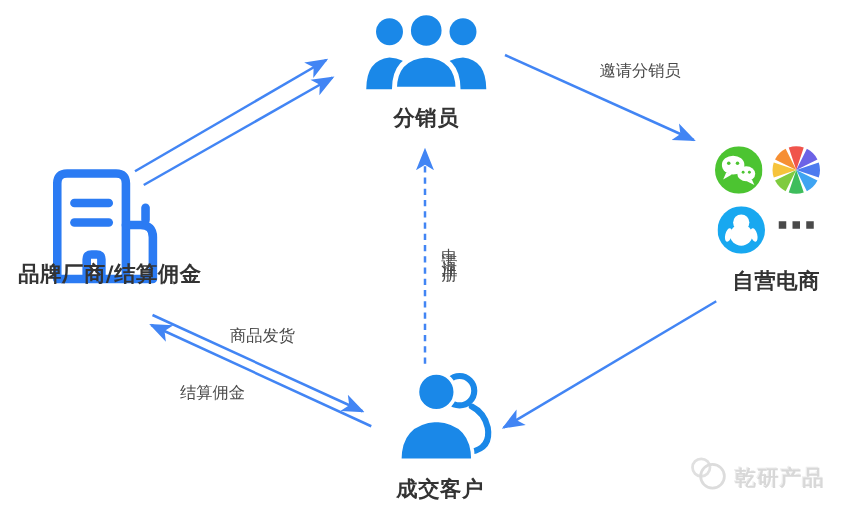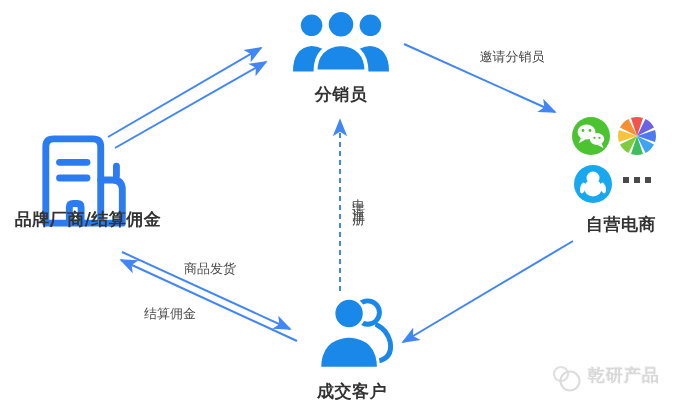--- a/index.html
+++ b/index.html
@@ -36,21 +36,21 @@
     letter-spacing: 5px;
     white-space: normal;
   }
   .social-icons { position: absolute; left: 570px; top: 113px; width: 96px; height: 94px; }
   .social-icons .icon { position: absolute; }
   .more-dots { position: absolute; left: 53px; top: 64px; display: flex; gap: 5px; }
   .more-dots span { width: 6px; height: 6px; background: #4a4a4a; display: inline-block; }
   .watermark {
     position: absolute;
     left: 550px; top: 364px;
-    display: flex; align-items: flex-start; gap: 4px;
+    display: flex; align-items: flex-end; gap: 4px;
   }
   .watermark .wm-text {
     font-size: 17px;
     font-weight: bold;
     color: #d8d8d8;
     text-shadow: 1px 1px 0 #ffffff, -1px -1px 0 #eeeeee;
     letter-spacing: 1px;
     white-space: nowrap;
   }
 </style>

